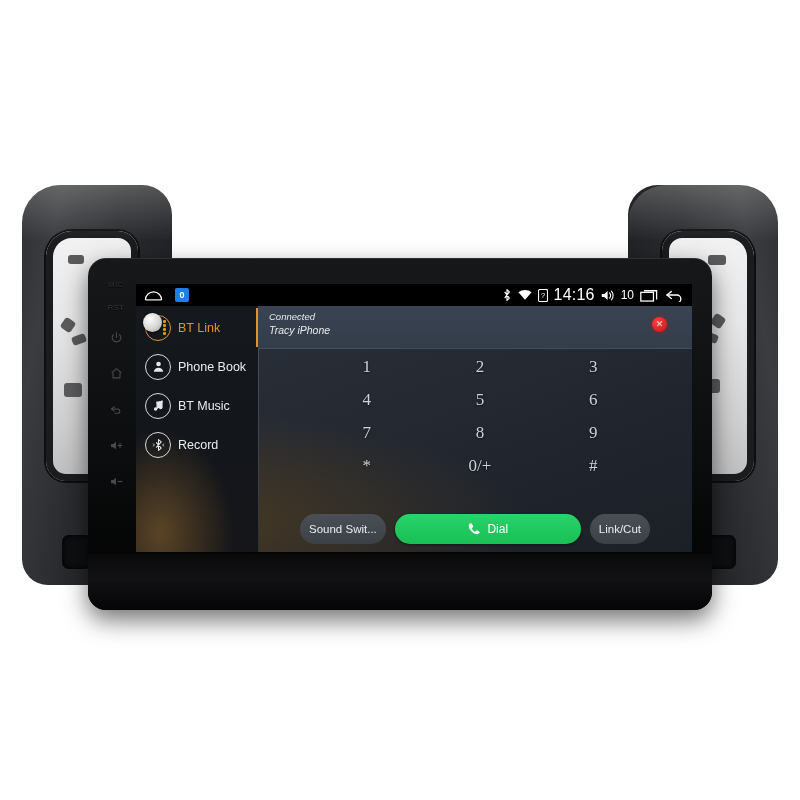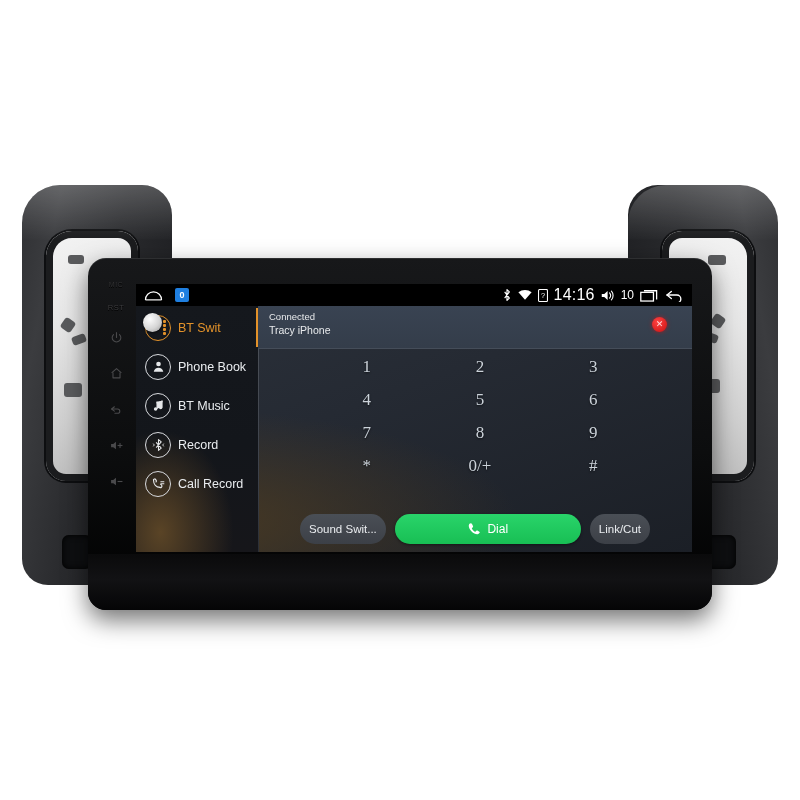--- a/index.html
+++ b/index.html
@@ -172,22 +172,22 @@
     position:absolute;left:0;top:0;width:1px;height:100%;
     background:linear-gradient(180deg,#e3922a 0%,#e3922a 38px,#4a4f57 38px,#3b4049 72%,#2a2e35 100%);
   }
 
   
   #connbar{
     height:38px;position:relative;padding:4px 0 0 11px;
     background:linear-gradient(180deg,#394352 0%,#343d4a 100%);
     border-bottom:1px solid #454d59;
   }
-  .conn-l1{color:#e8eaec;font-size:9.5px;line-height:13px;}
-  .conn-l2{color:#e8eaec;font-size:10.5px;line-height:14px;}
+  .conn-l1{color:#e8eaec;font-size:9.5px;line-height:13px;font-style:italic;}
+  .conn-l2{color:#e8eaec;font-size:10.5px;line-height:14px;font-style:italic;}
   #hangup{
     position:absolute;right:25px;top:11px;width:15px;height:15px;border-radius:50%;
     background:radial-gradient(circle at 38% 32%,#ff4242 0%,#d91f1f 70%,#b01212 100%);
     display:flex;align-items:center;justify-content:center;
     color:#ffd7d7;font-size:9px;line-height:1;cursor:pointer;
     box-shadow:0 0 4px rgba(255,0,0,.5);
   }
 
   
   #keypad{
@@ -353,21 +353,21 @@
             <span class="ic ic-active">
               <span class="ring"></span>
               <span class="knob"></span>
               <span class="dots">
                   <i></i>
                   <i></i>
                   <i></i>
                   <i></i>
                 </span>
             </span>
-            <span>BT Swit</span>
+            <span>BT Link</span>
           </div>
 
           <div class="side-item">
             <span class="ic">
               <svg width="13" height="13" viewBox="0 0 18 18" fill="#e6e8ea">
                 <circle cx="9" cy="5.6" r="3.2"></circle>
                 <path d="M2.4 16.2c.7-3.6 3.3-5.6 6.6-5.6s5.9 2 6.6 5.6z"></path>
               </svg>
             </span>
             <span>Phone Book</span>
@@ -390,31 +390,20 @@
           <div class="side-item">
             <span class="ic">
               <svg width="13" height="14" viewBox="0 0 16 18" fill="none" stroke="#e6e8ea" stroke-width="1.4" stroke-linejoin="round">
                 <path d="M5 5.5l6.5 7.5-3.5 3V2l3.5 3-6.5 7.5"></path>
                 <path d="M1.2 7.2L2.6 9 1.2 10.8M14.8 7.2L13.4 9l1.4 1.8" stroke-width="1.1"></path>
               </svg>
             </span>
             <span>Record</span>
           </div>
 
-          <div class="side-item">
-            <span class="ic">
-              <svg width="14" height="13" viewBox="0 0 18 16" fill="none" stroke="#e6e8ea" stroke-width="1.5" stroke-linecap="round">
-                <path d="M3.2 3.2c0 6 3.6 9.6 8.4 9.8"></path>
-                <path d="M3.2 3.2c.9-1.2 2-1.4 2.6-.5l1 1.6c.4.7.2 1.2-.4 1.7"></path>
-                <path d="M11.6 13c1.3.5 2.2 0 2.4-1.2l-.2-1.6c-.1-.7-.6-1-1.3-.9"></path>
-                <path d="M12.6 5.6h4M12.6 8.2h4" stroke-width="1.3"></path>
-              </svg>
-            </span>
-            <span>Call Record</span>
-          </div>
 
         </div>
 
         <div id="content">
           <div id="divider"></div>
 
           <div id="connbar">
             <div class="conn-l1">Connected</div>
             <div class="conn-l2">Tracy iPhone</div>
             <div id="hangup">✕</div>

